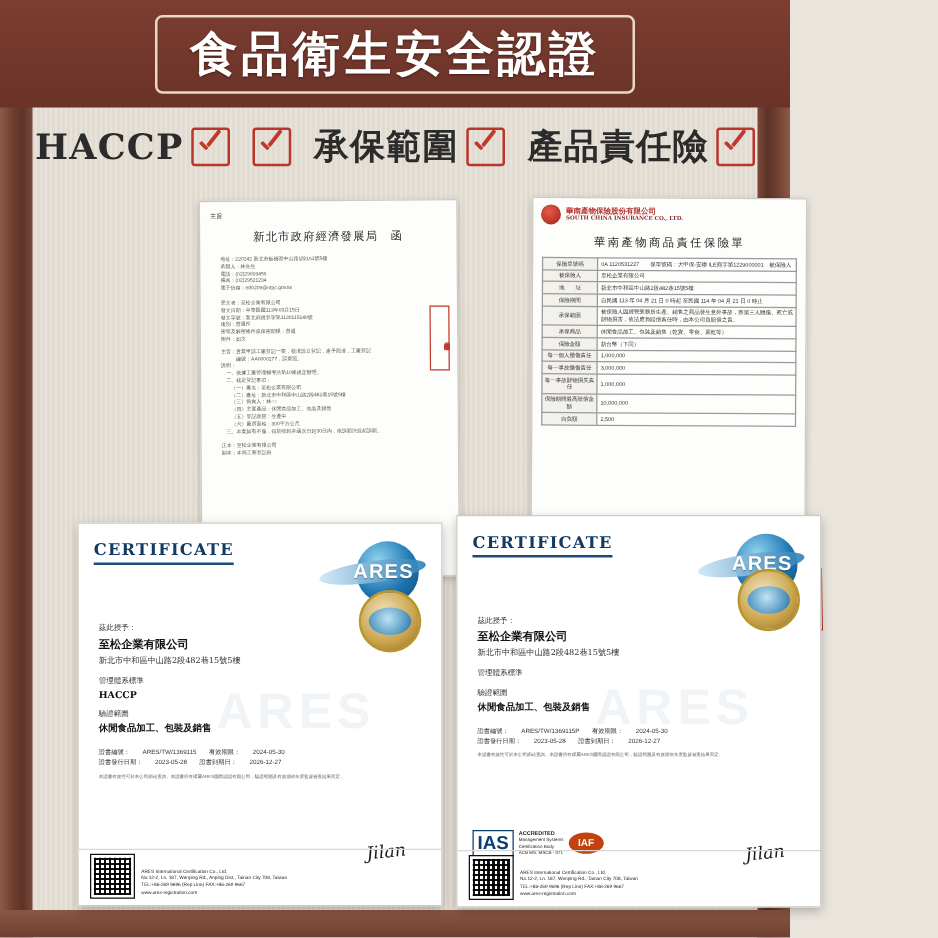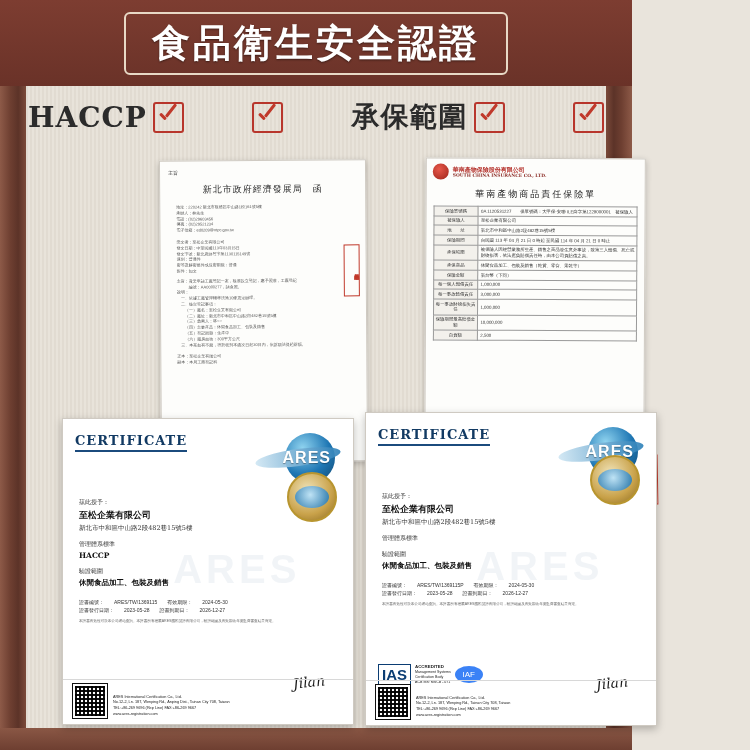--- a/index.html
+++ b/index.html
@@ -144,22 +144,22 @@
   .ares .qr{width:30px;height:30px;flex:none;
     background:
       repeating-linear-gradient(90deg,#111 0 2px,#fff 2px 4px),
       repeating-linear-gradient(0deg,#111 0 2px,#fff 2px 4px);
     background-blend-mode:multiply;border:2px solid #fff;outline:1px solid #111;}
   .ares .faddr{font-size:3.8px;color:#222;line-height:1.55;}
   .ares .accred{position:absolute;left:12px;bottom:40px;display:flex;align-items:center;gap:4px;}
   .ares .ias{font-size:15px;font-weight:bold;color:#0b3d73;font-family:"Liberation Sans",sans-serif;
     border:1px solid #0b3d73;padding:1px 3px;}
   .ares .acc-txt{font-size:3.6px;color:#222;line-height:1.4;}
-  .ares .iaf{width:28px;height:17px;border-radius:50%;background:#3b82f6;color:#fff;
-    font-size:8px;font-weight:normal;display:flex;align-items:center;justify-content:center;
+  .ares .iaf{width:28px;height:17px;border-radius:50%;background:#c2410c;color:#fff;
+    font-size:8px;font-weight:bold;display:flex;align-items:center;justify-content:center;
     font-family:"Liberation Sans",sans-serif;}
   .ares .watermark{position:absolute;left:38%;top:42%;font-size:40px;font-weight:bold;
     color:rgba(120,150,180,.10);font-family:"Liberation Sans",sans-serif;letter-spacing:4px;}
   
   #seal-right{position:absolute;left:596px;top:455px;width:60px;height:44px;
     border:1px solid #c0392b;color:#c0392b;background:rgba(255,255,255,.75);
     font-size:6px;text-align:center;padding-top:4px;line-height:1.5;transform:rotate(-1deg);}
 </style>
 </head>
 <body>
@@ -182,20 +182,21 @@
       <span class="check"></span>
     </div>
     <div class="cert-item">
       <span class="check"></span>
     </div>
     <div class="cert-item">
       <span class="cert-label">承保範圍</span>
       <span class="check"></span>
     </div>
     <div class="cert-item">
+      <span class="cert-label">產品責任險</span>
       <span class="check"></span>
     </div>
   </div>
 
   <div class="doc" id="doc1">
     <div class="corner">主旨</div>
     <div class="hdr">新北市政府經濟發展局　函</div>
     <div class="redstamp">新北市政府經濟發展局印</div>
     <div class="tiny" style="margin-top:8px">
       <div>地址：220242 新北市板橋區中山路1段161號5樓</div>

